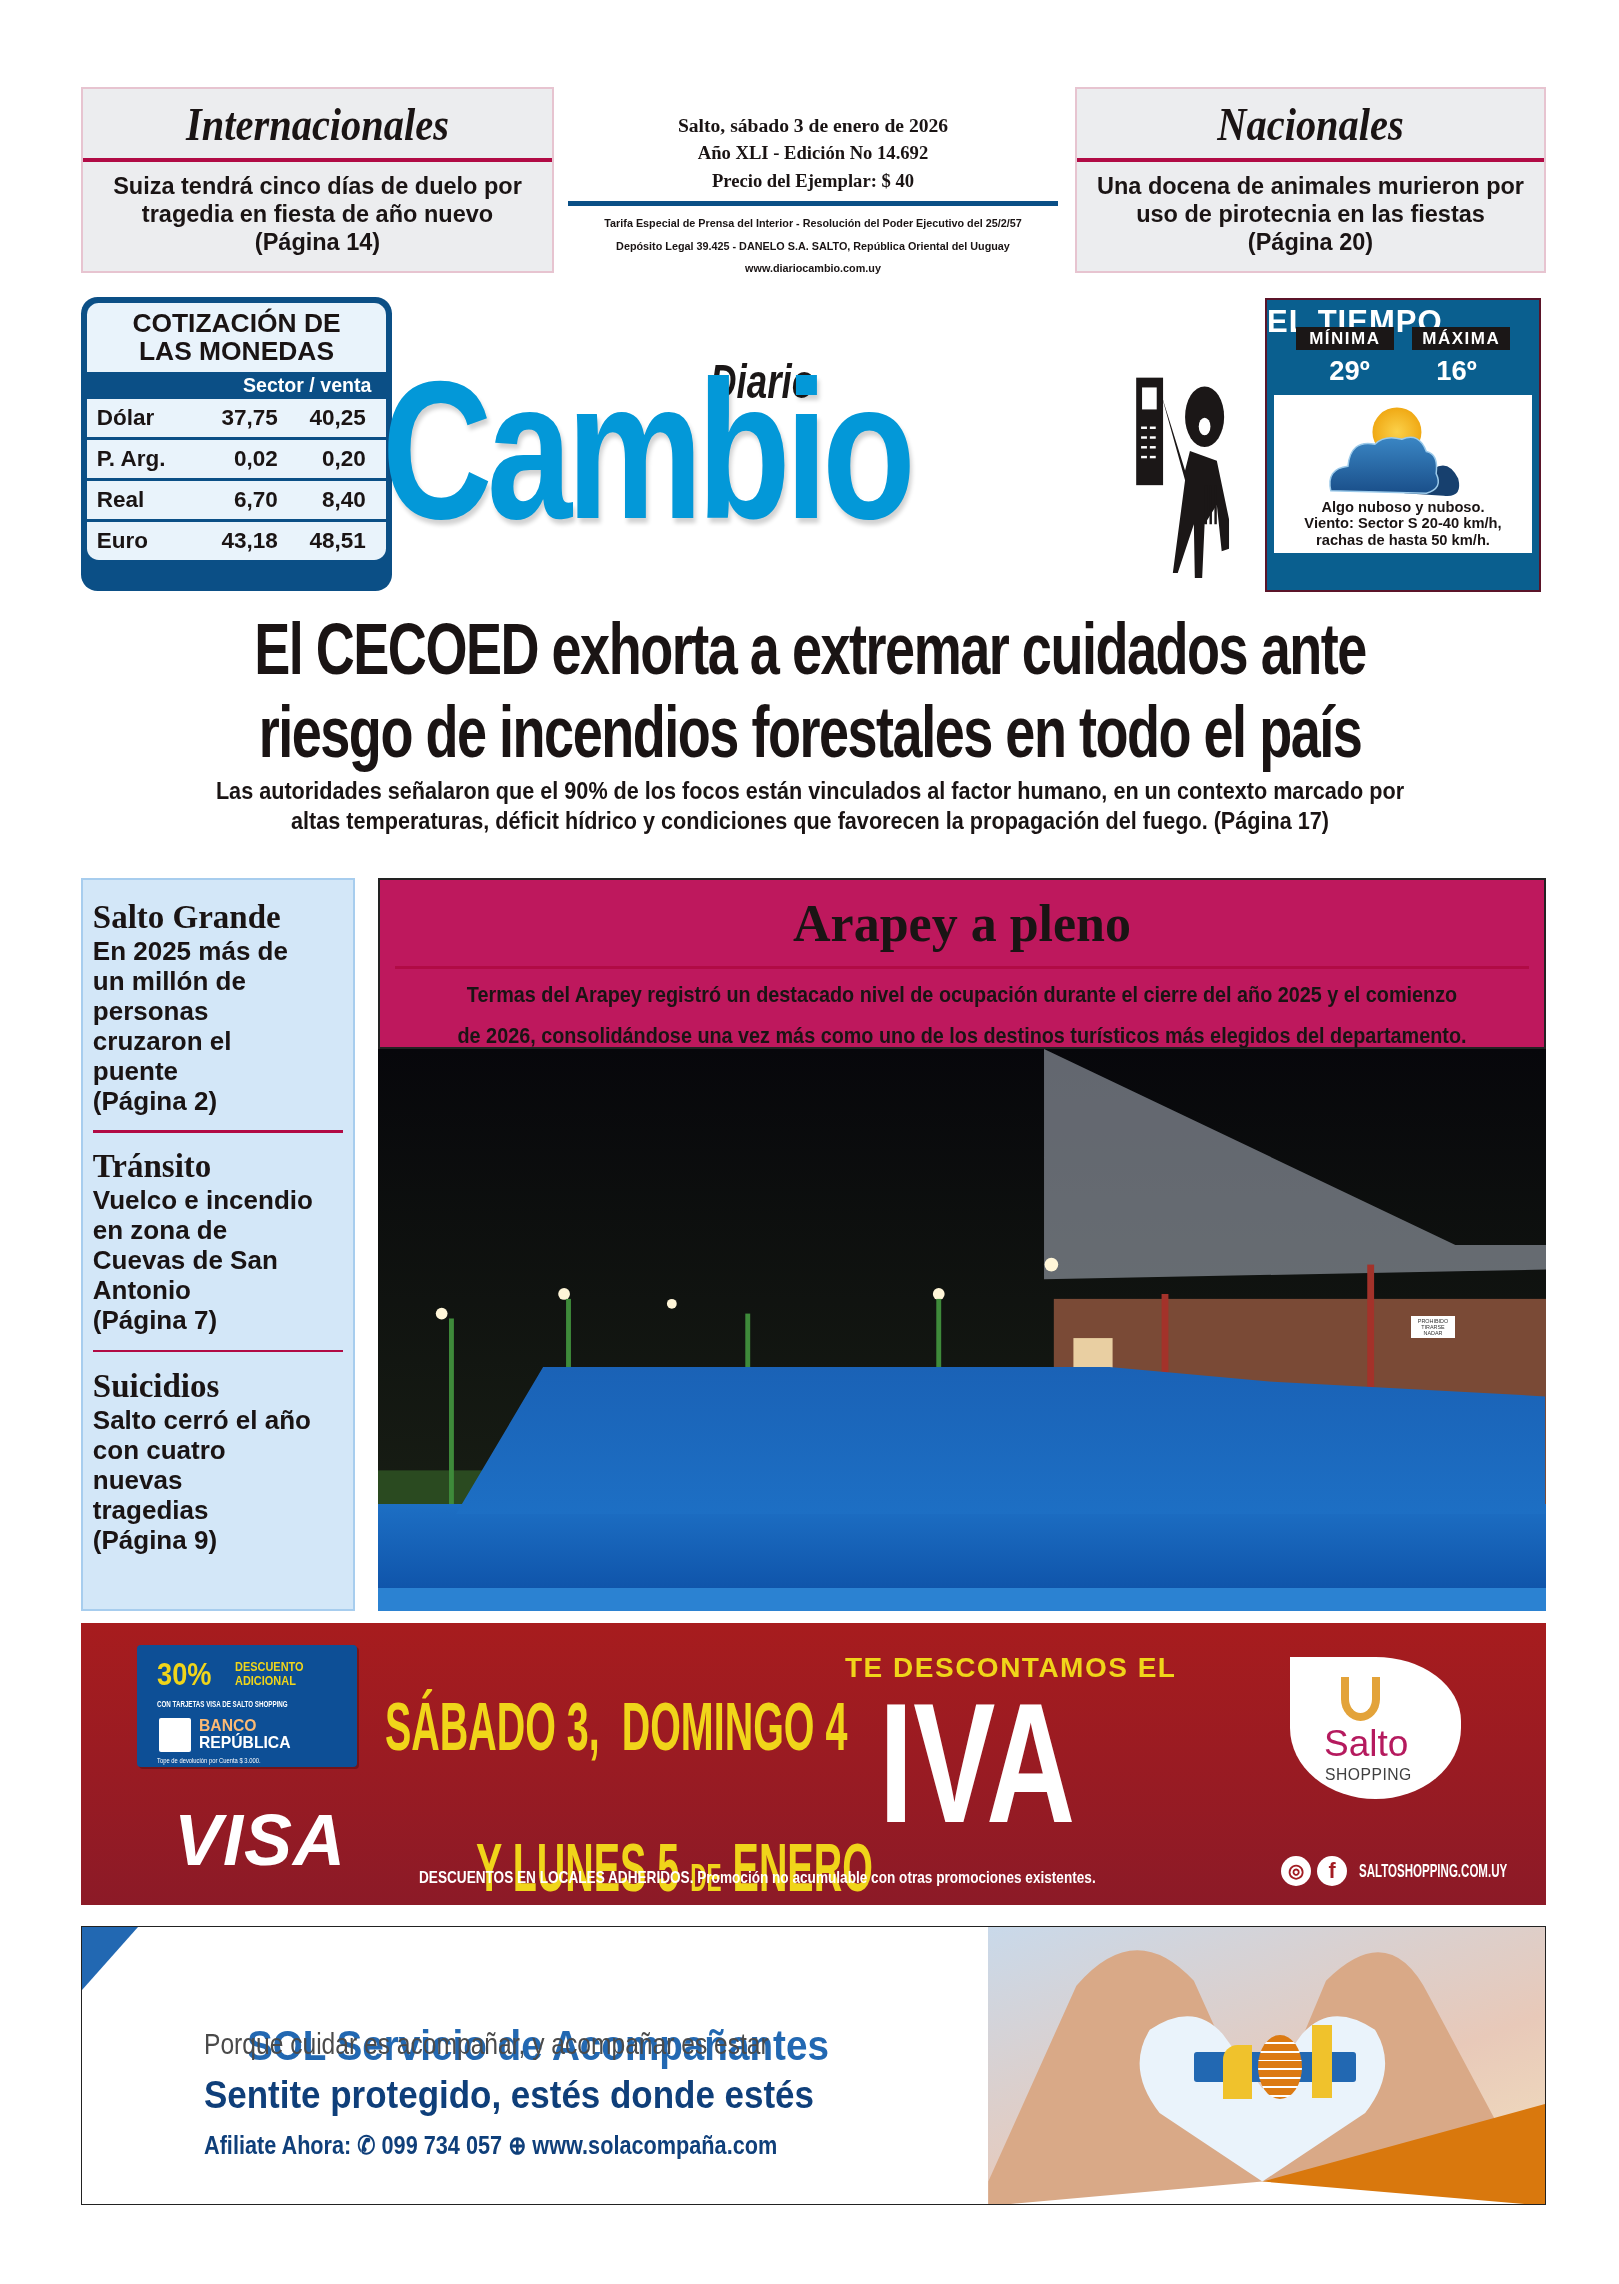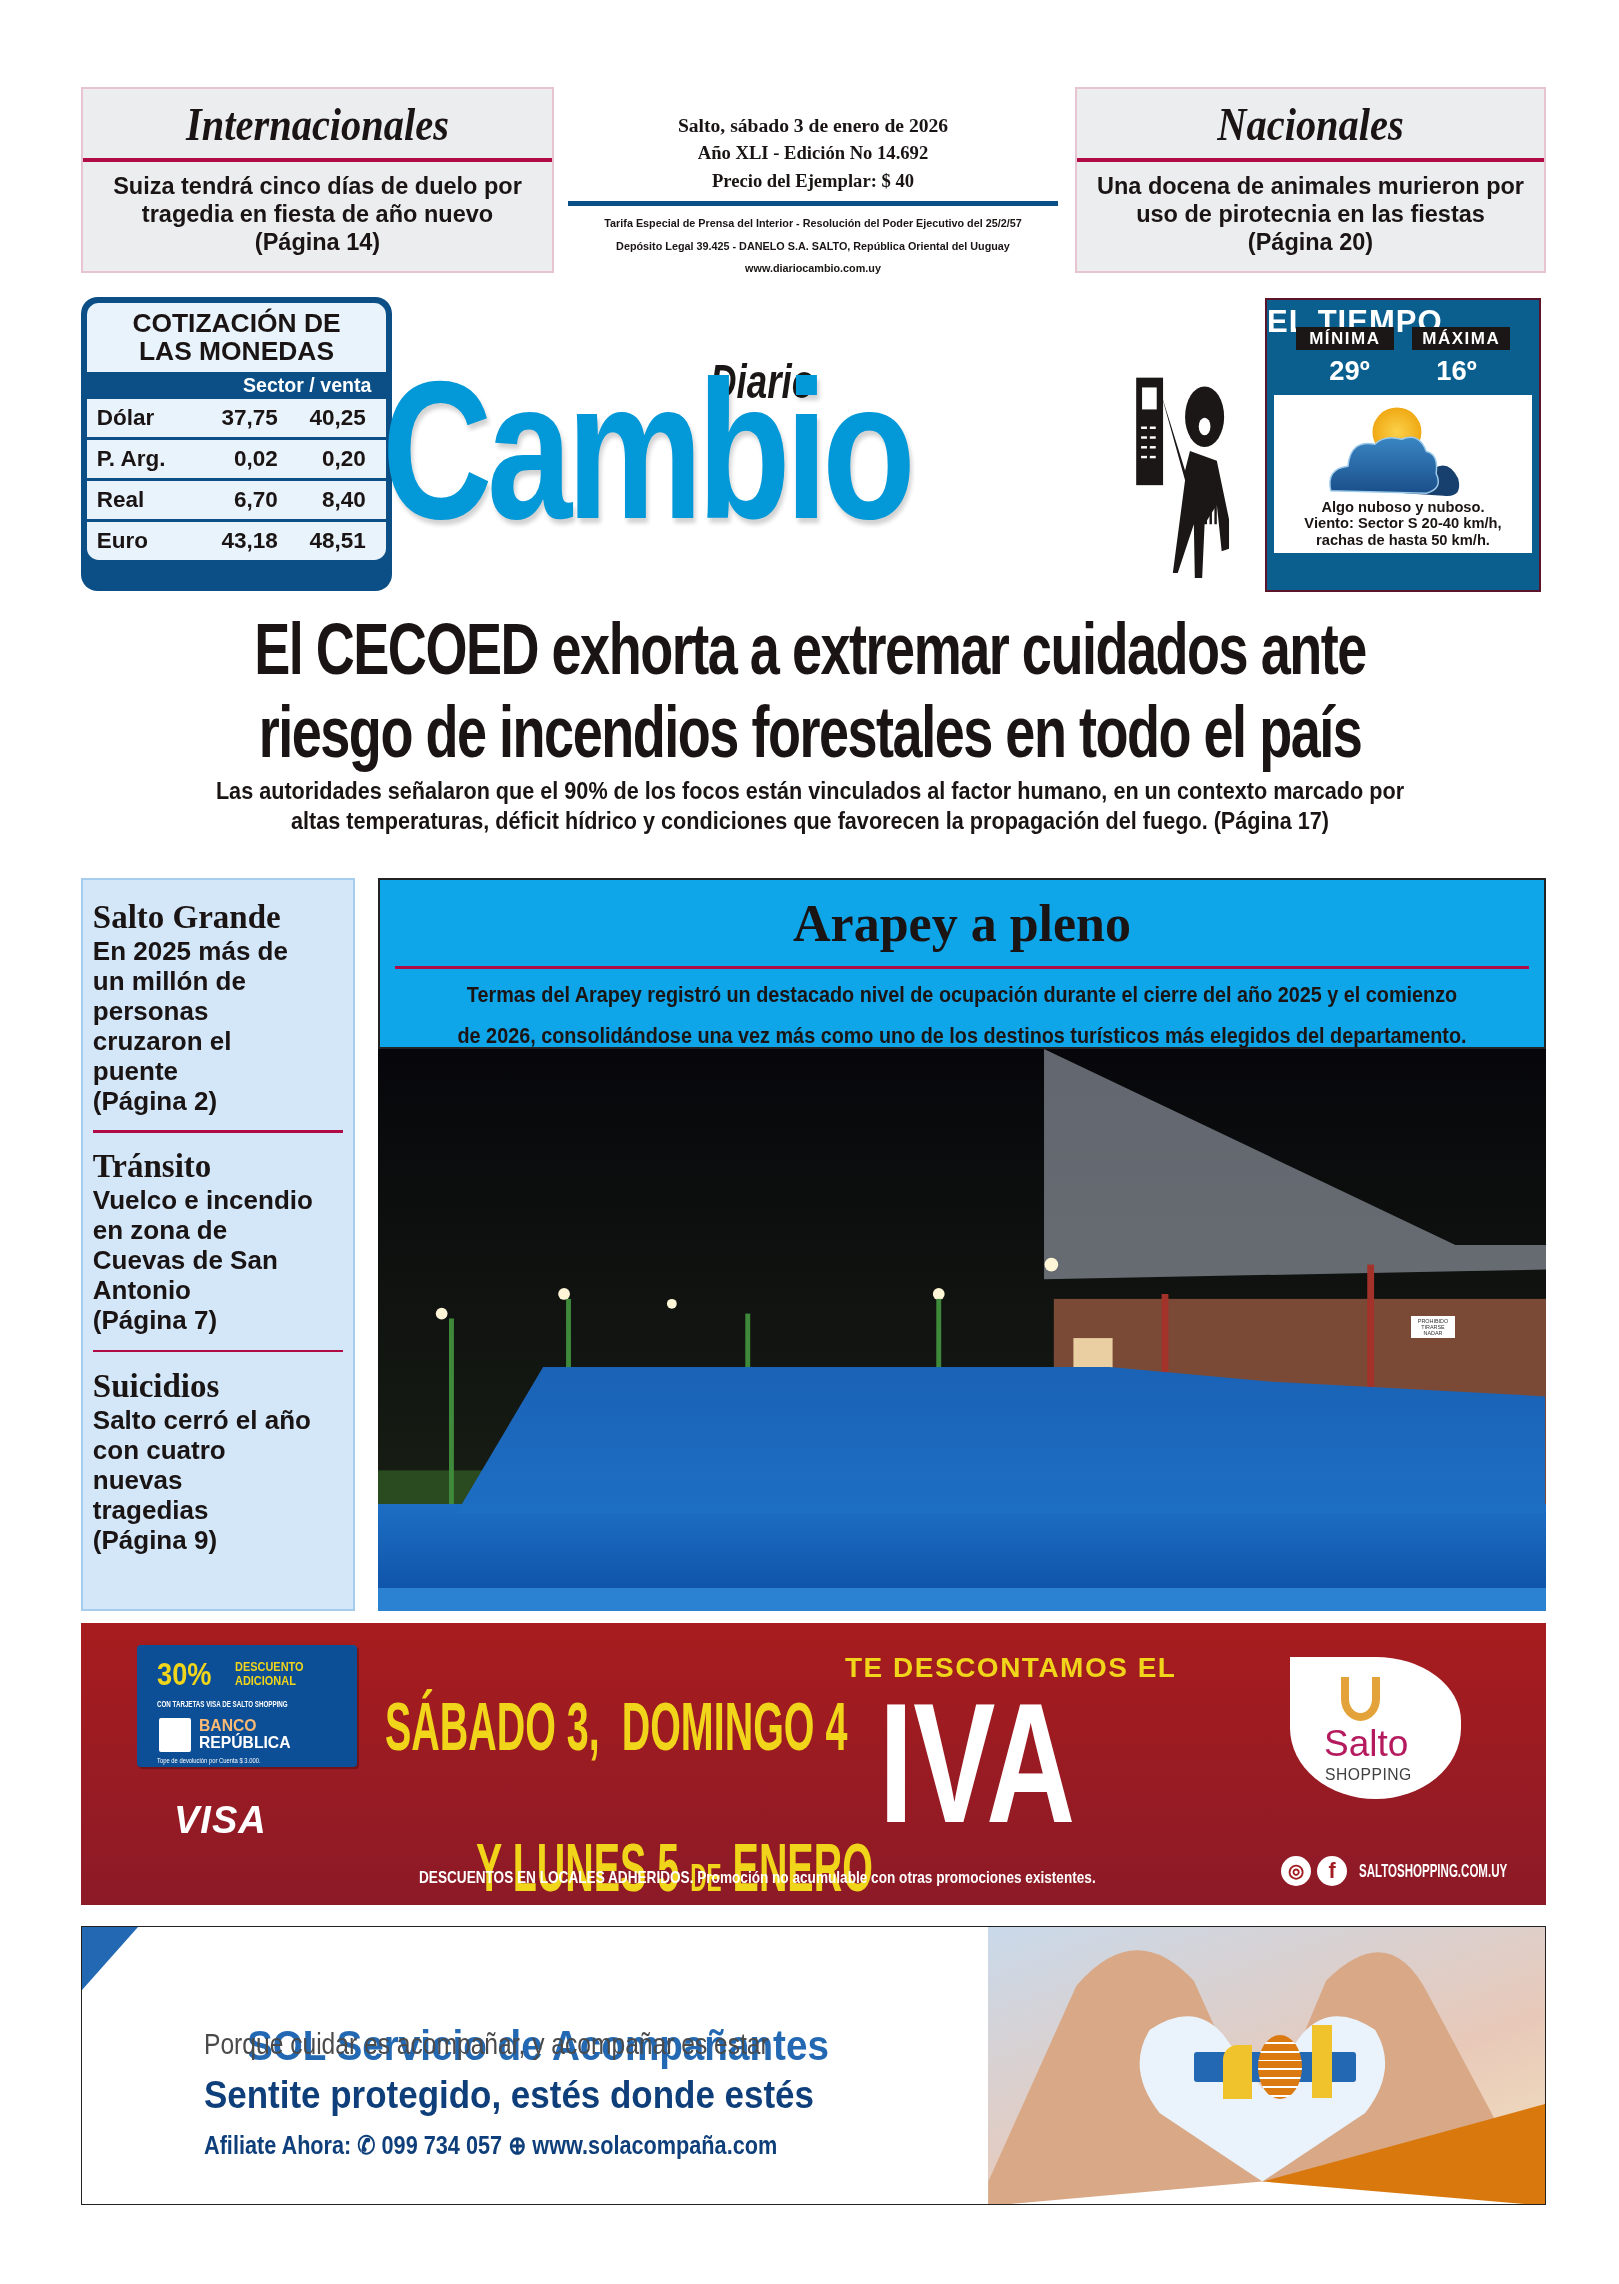--- a/index.html
+++ b/index.html
@@ -41,21 +41,21 @@
 .headline{font-weight:bold;font-size:73px;line-height:83px;letter-spacing:-2px;text-align:center;transform:scaleX(.74);transform-origin:center;white-space:nowrap}
 .deck{font-weight:bold;font-size:23.5px;line-height:30px;text-align:center;transform:scaleX(.92);white-space:nowrap}
 
 
 .side{background:#d3e7f8;border:2.4px solid #a7cdee;padding:17.6px 9.8px 0 9.8px}
 .side .cat{font-family:"Liberation Serif",serif;font-weight:bold;font-size:33px;line-height:38px}
 .side .txt{font-weight:bold;font-size:26px;line-height:30px}
 .side .rule{height:2.4px;background:#b10b45;margin:14.7px 0 14.7px}
 
 
-.feat{background:#0ea5e9;border:2px solid #222}
+.feat{background:#be185d;border:2px solid #222}
 .feat .ttl{font-family:"Liberation Serif",serif;font-weight:bold;font-size:52px;text-align:center;line-height:69px;padding-top:8.8px}
 .feat .rule{height:3.4px;background:#b10b45;margin:7.8px 14.7px 0}
 .feat .txt{font-weight:bold;font-size:22px;line-height:30px;text-align:center;padding-top:10.8px;white-space:nowrap;transform:scaleX(.9)}
 .photo{background:#0d0d14;overflow:hidden}
 
 
 .ad1{background:linear-gradient(#a71c1e,#8c1a27)}
 .y{color:#f0d51a}
 
 .ad2{border:1.5px solid #222;background:#fff;overflow:hidden}
@@ -271,21 +271,21 @@
   <div class="abs" style="left:56px;top:22px;width:220px;height:122px;background:#0d4f96;border-radius:3.9px;box-shadow:2px 2px 0 rgba(0,0,0,.25)">
     <div class="abs y" style="left:19.6px;top:10.8px;font-weight:bold;font-size:32px;transform:scaleX(.85);transform-origin:left">30%</div>
     <div class="abs y" style="left:98px;top:13.7px;font-weight:bold;font-size:13.7px;transform:scaleX(.8);transform-origin:left">DESCUENTO</div>
     <div class="abs y" style="left:98px;top:28px;font-weight:bold;font-size:13.7px;transform:scaleX(.8);transform-origin:left">ADICIONAL</div>
     <div class="abs" style="left:19.6px;top:54px;color:#fff;font-weight:bold;font-size:8.3px;transform:scaleX(.75);transform-origin:left;white-space:nowrap">CON TARJETAS VISA DE SALTO SHOPPING</div>
     <div class="abs" style="left:22px;top:73px;width:32px;height:34px;background:#fff;border-radius:2px"></div>
     <div class="abs" style="left:62px;top:72px;color:#fdba74;font-size:15.7px;font-weight:bold">BANCO</div>
     <div class="abs" style="left:62px;top:89px;color:#fff;font-size:15.7px;font-weight:bold">REPÚBLICA</div>
     <div class="abs" style="left:19.6px;top:111px;color:#fff;font-size:7.3px;transform:scaleX(.8);transform-origin:left;white-space:nowrap">Tope de devolución por Cuenta $ 3.000.</div>
   </div>
-  <div class="abs" style="left:93px;top:176px;color:#fff;font-weight:bold;font-style:italic;font-size:38px;letter-spacing:1px">VISA</div>
+  <div class="abs" style="left:93px;top:176px;color:#fff;font-weight:bold;font-style:italic;font-size:72px;letter-spacing:1px">VISA</div>
   <div class="abs y" style="left:304px;top:64px;font-weight:bold;font-size:68px;white-space:pre;transform:scaleX(.58);transform-origin:left">SÁBADO 3,  DOMINGO 4</div>
   <div class="abs y" style="left:352px;top:127px;font-weight:bold;font-size:68px;white-space:pre;transform:scaleX(.58);transform-origin:left">
     <span>Y LUNES 5 </span><span style="font-size:39px">DE</span><span> ENERO</span>
   </div>
   <div class="abs y" style="left:764px;top:29px;font-weight:bold;font-size:28px;letter-spacing:1.5px">TE DESCONTAMOS EL</div>
   <div class="abs" style="left:798px;top:59px;color:#fff;font-weight:bold;font-size:171px;line-height:162px;transform:scaleX(.72);transform-origin:left">IVA</div>
   <div class="abs" style="left:1209px;top:34px;width:171px;height:142px;background:#fff;border-radius:0 50% 50% 50% / 0 45% 50% 50%">
     <div class="abs" style="left:51px;top:19.6px;width:39px;height:44px;border:8.8px solid #e3a33a;border-top:none;border-radius:0 0 50% 50%"></div>
     <div class="abs" style="left:34px;top:66px;color:#b51a5e;font-weight:normal;font-size:37px">Salto</div>
     <div class="abs" style="left:35px;top:109px;color:#404040;font-size:15.7px;letter-spacing:0.5px">SHOPPING</div>

